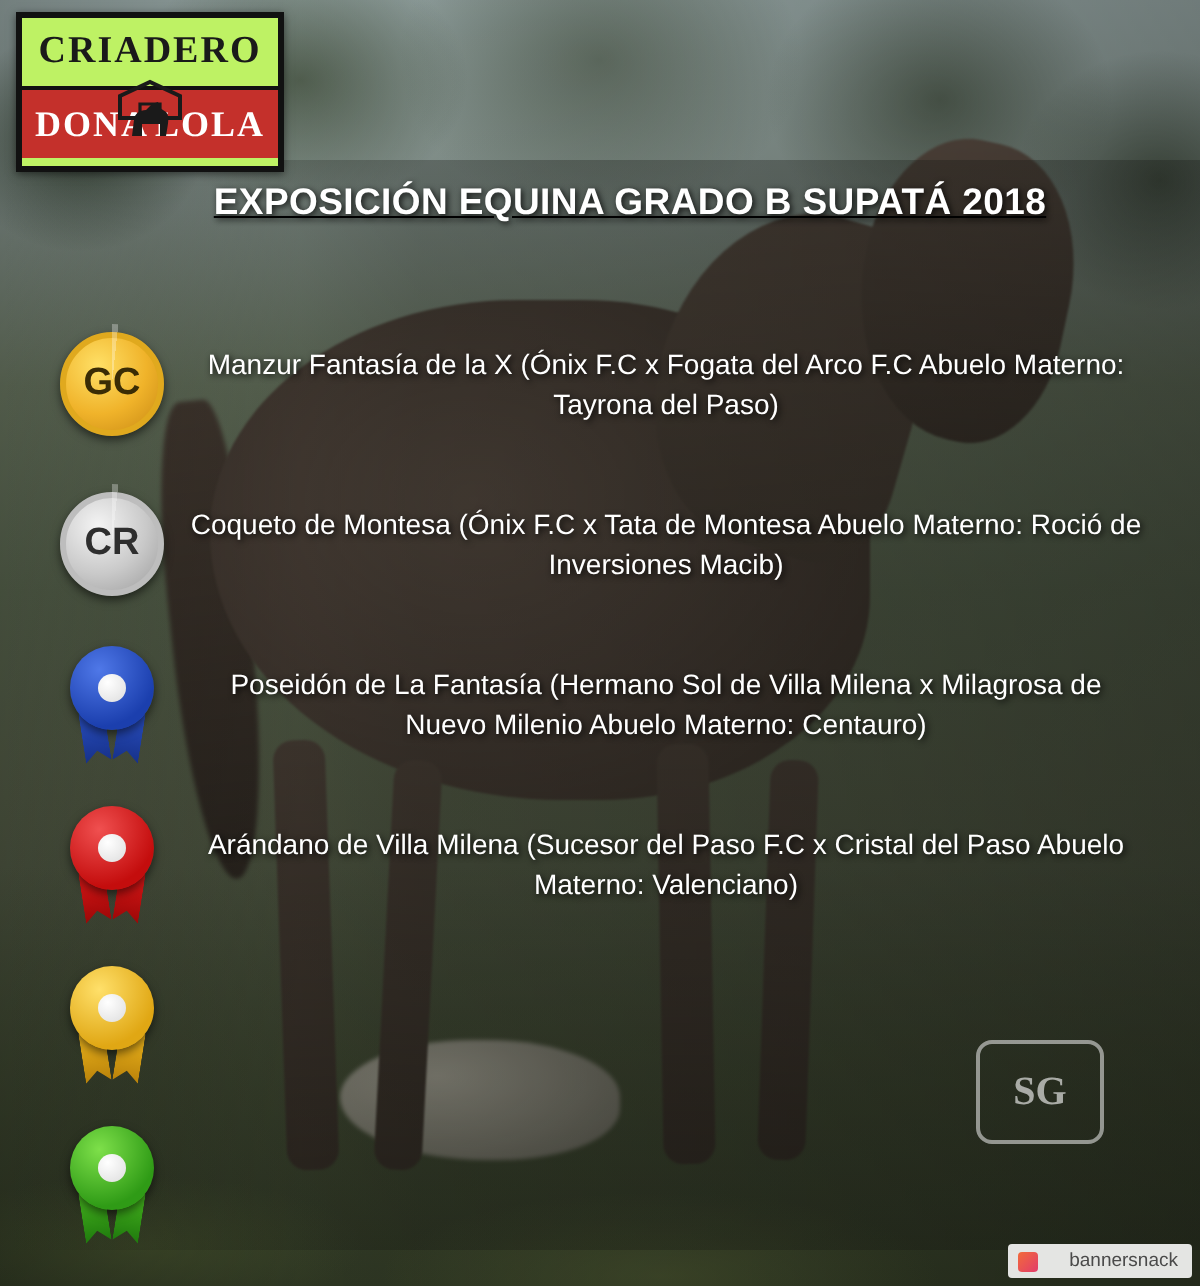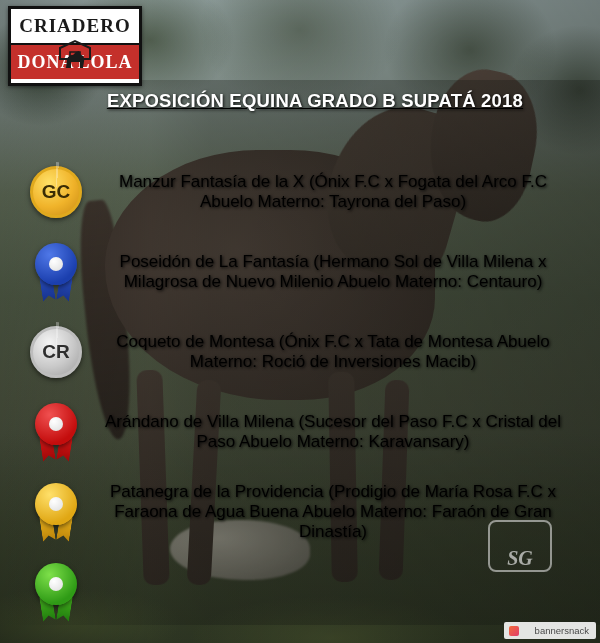--- a/index.html
+++ b/index.html
@@ -82,21 +82,21 @@
     background:linear-gradient(90deg, rgba(0,0,0,.28) 0%, rgba(0,0,0,.10) 25%, rgba(0,0,0,.18) 60%, rgba(0,0,0,.30) 100%);
   }
   .text-scrim{
     position:absolute;left:0;top:80px;width:600px;height:545px;
     background:linear-gradient(90deg, rgba(20,22,18,0) 0%, rgba(20,22,18,.12) 12%, rgba(20,22,18,.30) 35%, rgba(20,22,18,.30) 100%);
   }
 
   
   .logo{
     position:absolute;left:8px;top:6px;width:128px;height:74px;
-    background:#ffffff;
+    background:#bef264;
     border:3px solid #111;
     box-shadow:0 1px 4px rgba(0,0,0,.5);
   }
   .logo-top{
     position:relative;height:34px;
     display:flex;align-items:center;justify-content:center;
     border-bottom:2px solid #111;
   }
   .logo-top span{
     font-family:"Liberation Serif", serif;
@@ -136,21 +136,21 @@
   .row{
     position:relative;
     display:flex;align-items:center;
     min-height:68px;
     padding:6px 22px 6px 18px;
   }
   .medal-cell{
     width:76px;min-width:76px;display:flex;align-items:center;justify-content:center;
   }
   .row-text{
-    flex:1;text-align:center;color:#000000;font-size:17px;line-height:20px;
+    flex:1;text-align:center;color:#ffffff;font-size:14px;line-height:20px;
     text-shadow:1px 1px 3px rgba(0,0,0,.9);
     padding:0 6px 0 0;
   }
 
   
   .coin{
     position:relative;width:46px;height:46px;border-radius:50%;
     display:flex;align-items:center;justify-content:center;
     font-weight:bold;font-size:19px;color:#3a2c05;
     box-shadow:0 2px 5px rgba(0,0,0,.55);
@@ -192,23 +192,23 @@
   .r-yellow .tailL,.r-yellow .tailR{background:linear-gradient(180deg,#edb51d,#b9820a);clip-path:polygon(0 0,100% 0,100% 100%,50% 78%,0 100%);}
   .r-green .disc{background:radial-gradient(circle at 35% 28%, #7ee04a, #2f9b16 70%);}
   .r-green .tailL,.r-green .tailR{background:linear-gradient(180deg,#46b41f,#1f7a0d);clip-path:polygon(0 0,100% 0,100% 100%,50% 78%,0 100%);}
 
   
   .stamp{
     position:absolute;left:488px;top:520px;width:60px;height:48px;
     border:2px solid rgba(235,235,235,.75);
     border-radius:8px;
     opacity:.75;
-    display:flex;align-items:flex-end;justify-content:center;
+    display:flex;align-items:center;justify-content:center;
     color:rgba(245,245,245,.85);
-    font-family:"Liberation Serif", serif;font-style:italic;font-size:20px;font-weight:bold;
+    font-family:"Liberation Serif", serif;font-size:20px;font-weight:bold;
   }
   .bannersnack{
     position:absolute;right:4px;bottom:4px;
     background:rgba(255,255,255,.88);
     border-radius:2px;
     padding:3px 7px 3px 5px;
     display:flex;align-items:center;gap:16px;
     font-size:9.5px;color:#4a4a4a;
   }
   .bs-mark{
@@ -265,59 +265,58 @@
         <div class="coin gold">
           <div class="rays"></div>
           <span>GC</span>
         </div>
       </div>
       <div class="row-text">Manzur Fantasía de la X (Ónix F.C x Fogata del Arco F.C Abuelo Materno: Tayrona del Paso)</div>
     </div>
 
     <div class="row">
       <div class="medal-cell">
+        <div class="coin silver">
+          <div class="rays"></div>
+          <span>CR</span>
+        </div>
+      </div>
+      <div class="row-text">Coqueto de Montesa (Ónix F.C x Tata de Montesa Abuelo Materno: Roció de Inversiones Macib)</div>
+    </div>
+
+    <div class="row">
+      <div class="medal-cell">
         <div class="rosette r-blue">
           <div class="tailL"></div>
           <div class="tailR"></div>
           <div class="disc"></div>
         </div>
       </div>
       <div class="row-text">Poseidón de La Fantasía (Hermano Sol de Villa Milena x Milagrosa de Nuevo Milenio Abuelo Materno: Centauro)</div>
     </div>
 
     <div class="row">
       <div class="medal-cell">
-        <div class="coin silver">
-          <div class="rays"></div>
-          <span>CR</span>
-        </div>
-      </div>
-      <div class="row-text">Coqueto de Montesa (Ónix F.C x Tata de Montesa Abuelo Materno: Roció de Inversiones Macib)</div>
-    </div>
-
-    <div class="row">
-      <div class="medal-cell">
         <div class="rosette r-red">
           <div class="tailL"></div>
           <div class="tailR"></div>
           <div class="disc"></div>
         </div>
       </div>
-      <div class="row-text">Arándano de Villa Milena (Sucesor del Paso F.C x Cristal del Paso Abuelo Materno: Karavansary)</div>
+      <div class="row-text">Arándano de Villa Milena (Sucesor del Paso F.C x Cristal del Paso Abuelo Materno: Valenciano)</div>
     </div>
 
     <div class="row">
       <div class="medal-cell">
         <div class="rosette r-yellow">
           <div class="tailL"></div>
           <div class="tailR"></div>
           <div class="disc"></div>
         </div>
       </div>
-      <div class="row-text">Patanegra de la Providencia (Prodigio de María Rosa F.C x Faraona de Agua Buena Abuelo Materno: Faraón de Gran Dinastía)</div>
     </div>
 
     <div class="row">
       <div class="medal-cell">
         <div class="rosette r-green">
           <div class="tailL"></div>
           <div class="tailR"></div>
           <div class="disc"></div>
         </div>
       </div>

